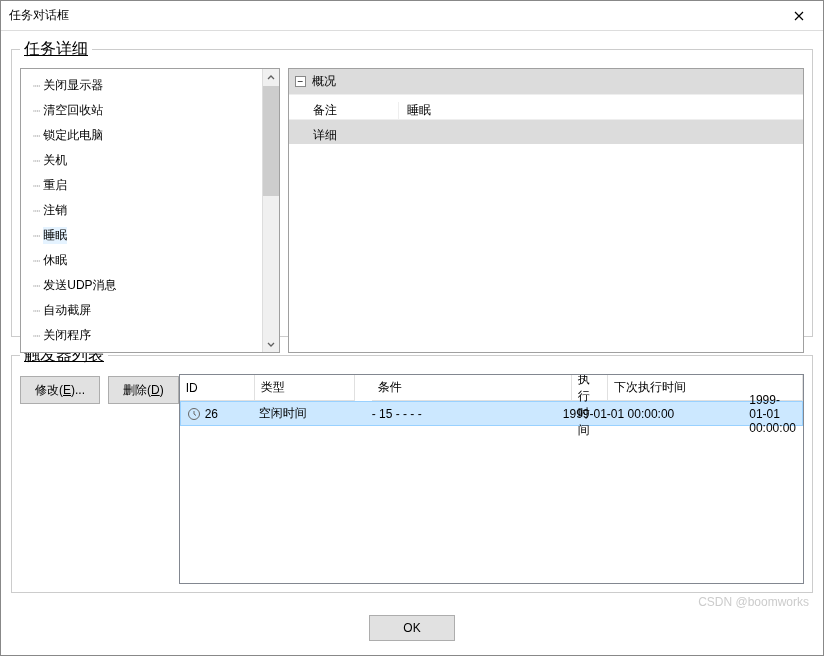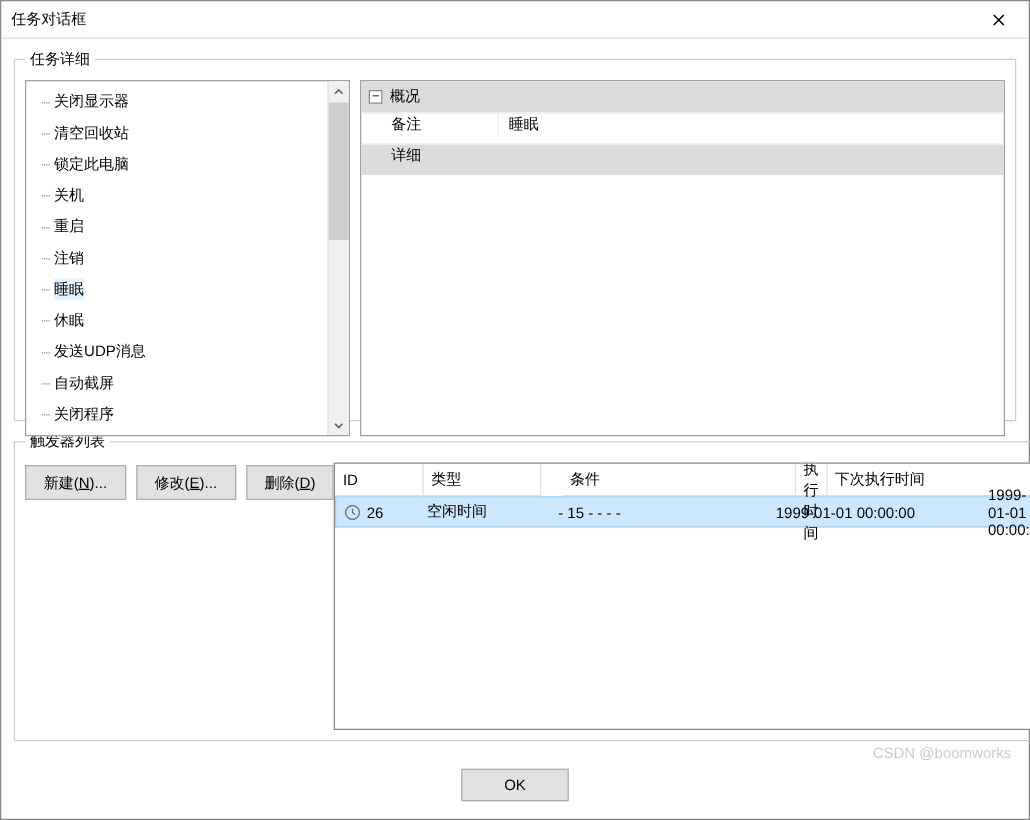--- a/index.html
+++ b/index.html
@@ -5,40 +5,40 @@
 * { box-sizing: border-box; margin: 0; padding: 0; }
 body { font-family: "Microsoft YaHei", "Segoe UI", Tahoma, sans-serif; font-size: 12px; background: #fff; color: #000; }
 .dialog { width: 824px; height: 656px; border: 1px solid #888; background: #fff; display: flex; flex-direction: column; }
 .titlebar { height: 30px; display: flex; align-items: center; justify-content: space-between; padding: 0 8px; border-bottom: 1px solid #ddd; }
 .titlebar .title { font-size: 12px; }
 .titlebar .close { width: 32px; height: 24px; display: flex; align-items: center; justify-content: center; cursor: pointer; }
 .titlebar .close svg { width: 10px; height: 10px; }
 .content { flex: 1; padding: 8px 10px; display: flex; flex-direction: column; gap: 8px; }
 
 fieldset { border: 1px solid #ccc; padding: 8px; }
-legend { padding: 0 4px; font-size: 12px; }
+legend { padding: 0 4px; font-size: 16px; text-decoration: underline; }
 
 .upper { height: 298px; }
 .upper-inner { display: flex; gap: 8px; height: 100%; }
 
 .tree-box { width: 260px; border: 1px solid #a0a0a0; position: relative; display: flex; background: #fff; }
 .tree-list { flex: 1; overflow: hidden; padding: 4px 0 4px 8px; }
 .tree-item { display: flex; align-items: center; height: 25px; padding-left: 4px; cursor: pointer; }
 .tree-item .dots { color: #999; margin-right: 4px; letter-spacing: -1px; }
 .tree-item.selected .label { background: #e5f3ff; }
 .scrollbar { width: 17px; background: #f0f0f0; border-left: 1px solid #ddd; display: flex; flex-direction: column; }
 .scrollbar .sb-btn { height: 17px; background: #f0f0f0; display: flex; align-items: center; justify-content: center; cursor: pointer; }
 .scrollbar .track { flex: 1; background: #f0f0f0; position: relative; }
 .scrollbar .thumb { position: absolute; left: 0; right: 0; top: 0; height: 110px; background: #cdcdcd; cursor: pointer; }
 .sb-arrow { width: 8px; height: 8px; }
 
 .props { flex: 1; border: 1px solid #a0a0a0; background: #fff; }
 .prop-header { background: #dcdcdc; height: 25px; display: flex; align-items: center; padding-left: 6px; gap: 6px; }
 .prop-header .toggle { width: 11px; height: 11px; border: 1px solid #888; background: #fff; display: flex; align-items: center; justify-content: center; font-size: 10px; line-height: 1; cursor: pointer; }
-.prop-row { height: 25px; display: flex; align-items: flex-start; border-top: 1px solid #eee; }
+.prop-row { height: 25px; display: flex; align-items: flex-end; border-top: 1px solid #eee; }
 .prop-row .pname { width: 110px; padding-left: 24px; display: flex; align-items: center; border-right: 1px solid #eee; }
 .prop-row .pval { flex: 1; padding-left: 8px; display: flex; align-items: center; }
 .prop-row.sub-header { background: #dcdcdc; }
 .prop-row.sub-header .pname { border-right: none; }
 .checkbox-cell { display: flex; align-items: center; }
 .checkbox-cell .cb { width: 13px; height: 13px; border: 1px solid #333; display: flex; align-items: center; justify-content: center; background: #fff; cursor: pointer; }
 
 .lower { flex: 1; display: flex; flex-direction: column; }
 .lower fieldset { flex: 1; display: flex; flex-direction: row; }
 .toolbar { display: flex; gap: 8px; margin: 2px 0 8px 0; }
@@ -160,21 +160,20 @@
             <div class="pval"></div>
           </div>
         </div>
       </div>
     </fieldset>
 
     <div class="lower">
       <fieldset>
         <legend>触发器列表</legend>
         <div class="toolbar">
-          <button><span>新建(</span><span class="underline">N</span><span>)...</span></button>
           <button><span>修改(</span><span class="underline">E</span><span>)...</span></button>
           <button><span>删除(</span><span class="underline">D</span><span>)</span></button>
         </div>
         <div class="table">
           <div class="thead">
             <div class="th col-id">ID</div>
             <div class="th col-type">类型</div>
             <div class="th col-cond">条件</div>
             <div class="th col-last">上次执行时间</div>
             <div class="th col-next">下次执行时间</div>

